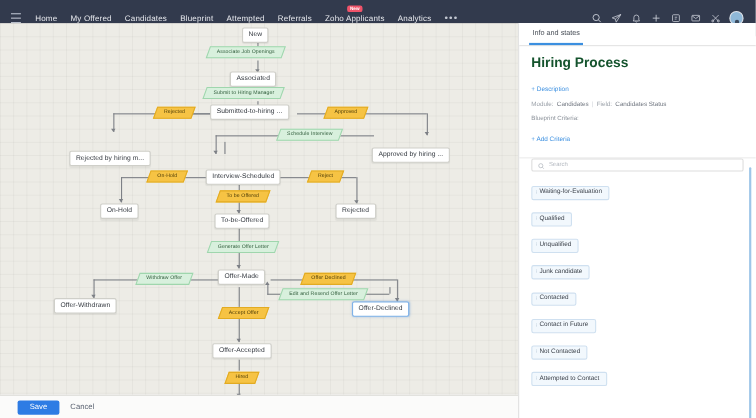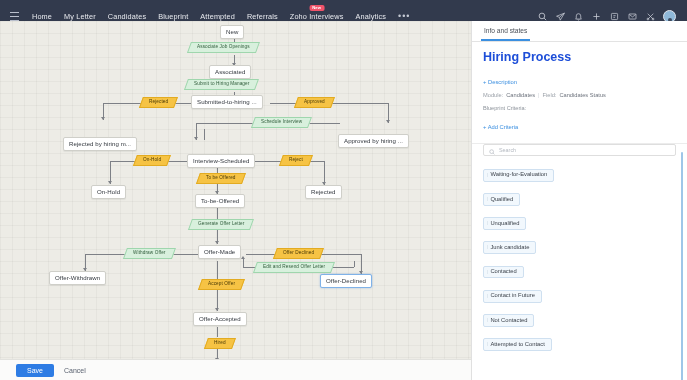--- a/index.html
+++ b/index.html
@@ -133,21 +133,21 @@
   .panel-tabs {
     height: 21px; border-bottom: 1px solid #e3e3e3;
     display: flex; align-items: flex-end; padding-left: 9px;
     background: #fff;
   }
   .panel-tab {
     font-size: 6.6px; color: #4a5059; padding: 0 3px 4px 3px;
     border-bottom: 2px solid #3b8fe0; line-height: 1;
   }
   .panel-head { padding: 9px 11px 10px 11px; border-bottom: 1px solid #ececec; }
-  .panel-title { font-size: 12.5px; font-weight: bold; color: #1d4ed8; line-height: 1.1; }
+  .panel-title { font-size: 12.5px; font-weight: bold; color: #14532d; line-height: 1.1; }
   .link { color: #3b8fe0; font-size: 5.8px; display: inline-block; cursor: pointer; }
   .desc-row { margin-top: 5px; }
   .meta-row { margin-top: 4px; font-size: 5.7px; color: #6d737d; display: flex; align-items: center; gap: 3px; }
   .meta-row b { font-weight: normal; color: #9aa0a8; }
   .meta-sep { color: #cfd3d8; }
   .crit-label { margin-top: 7px; font-size: 5.6px; color: #8d939b; }
   .crit-add { margin-top: 4px; }
 
   .states-head {
     padding: 8px 11px 6px 11px;
@@ -191,28 +191,28 @@
 <body>
 
 <div class="topnav">
   <div class="hamburger">
       <i></i>
       <i></i>
       <i></i>
     </div>
   <div class="navitems">
     <div class="navitem"><span>Home</span></div>
-    <div class="navitem"><span>My Letter</span></div>
+    <div class="navitem"><span>My Offered</span></div>
     <div class="navitem"><span>Candidates</span></div>
     <div class="navitem"><span>Blueprint</span></div>
     <div class="navitem"><span>Attempted</span></div>
     <div class="navitem"><span>Referrals</span></div>
     <div class="navitem">
       <span class="newbadge">New</span>
-      <span>Zoho Interviews</span>
+      <span>Zoho Applicants</span>
     </div>
     <div class="navitem"><span>Analytics</span></div>
     <div class="navitem dots"><span>•••</span></div>
   </div>
   <div class="navright">
     <div class="navicon">
       <svg width="9" height="9" viewBox="0 0 16 16" fill="none" stroke="currentColor" stroke-width="1.5">
           <circle cx="7" cy="7" r="5"></circle>
           <line x1="10.8" y1="10.8" x2="14.5" y2="14.5"></line>
         </svg>

